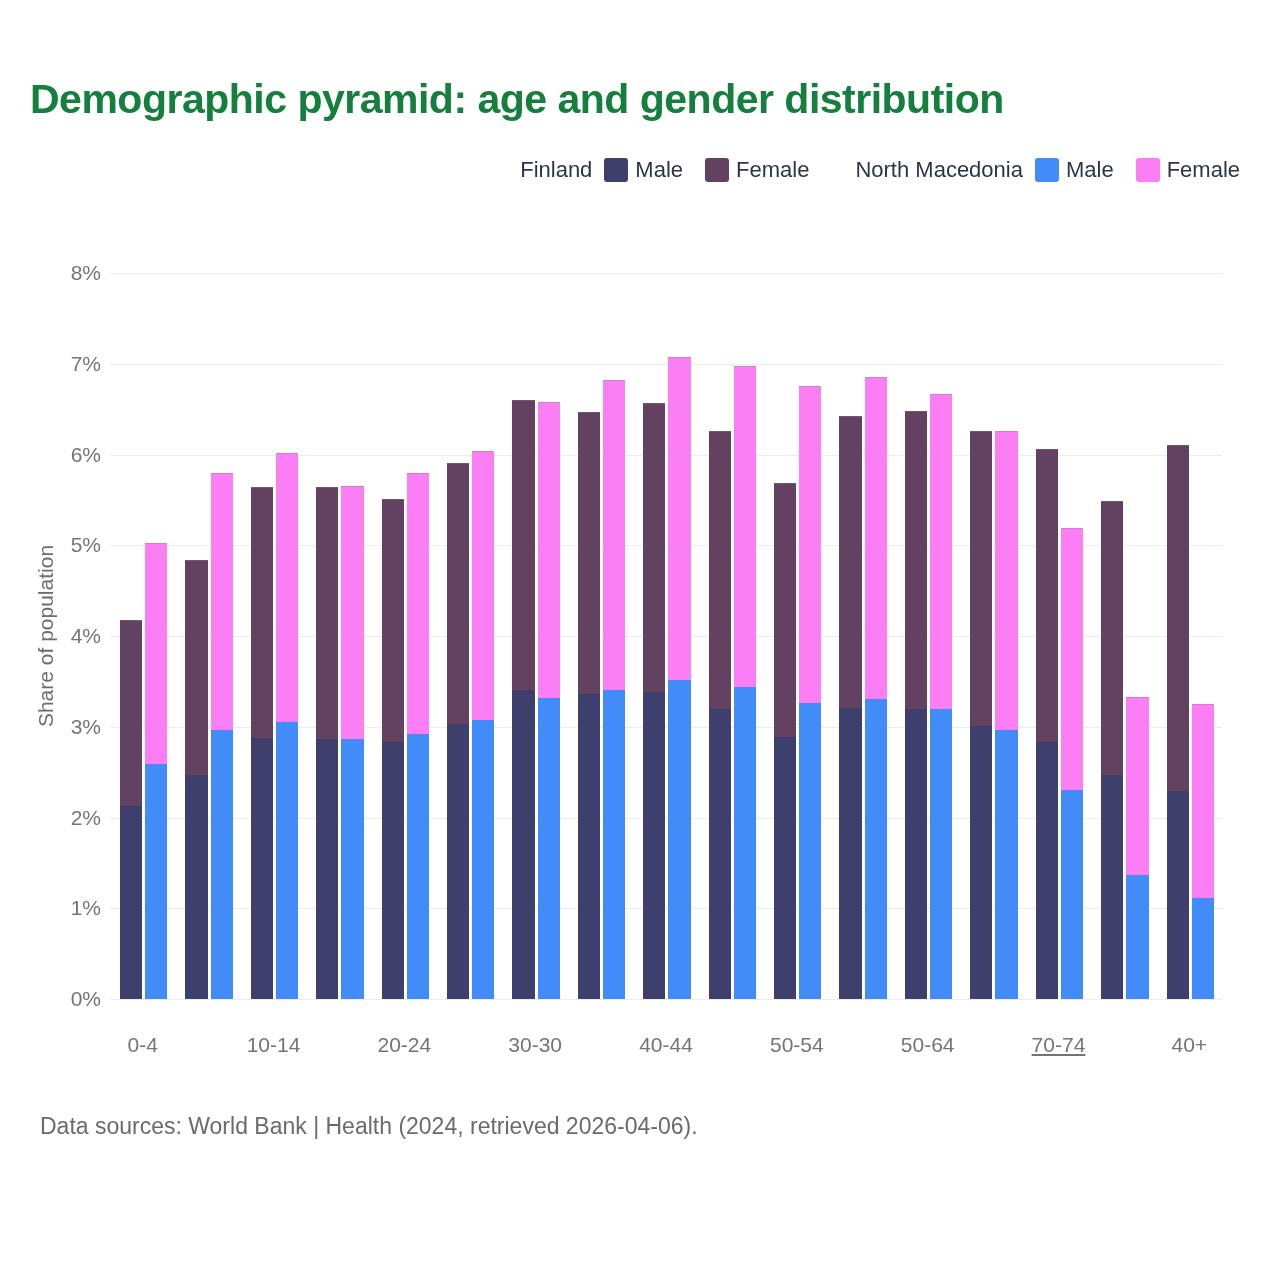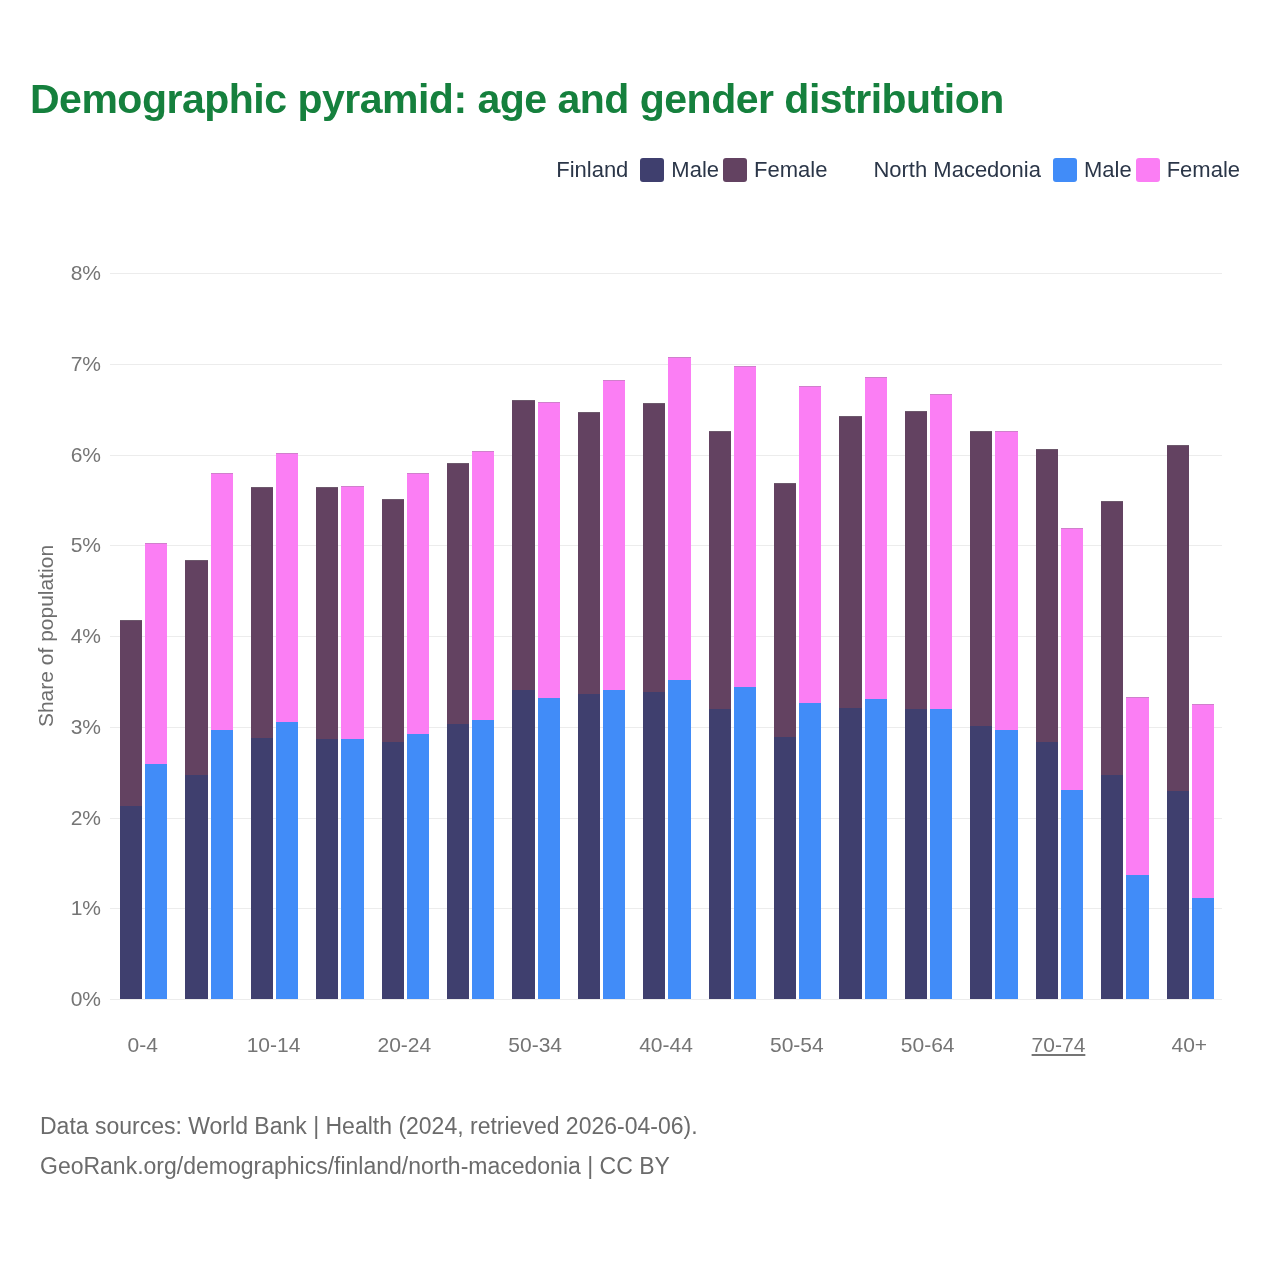--- a/index.html
+++ b/index.html
@@ -13,21 +13,21 @@
   .chart-title{
     position:absolute;left:30px;top:76px;margin:0;
     font-size:41px;font-weight:700;letter-spacing:-0.5px;color:#15803d;
   }
   .legend{
     position:absolute;top:157px;right:40px;
     display:flex;gap:46px;
   }
   .legend-group{display:flex;flex-direction:row;gap:12px;}
   .legend-country{font-size:22px;color:#2b3648;}
-  .legend-items{display:flex;gap:4px;}
+  .legend-items{display:flex;gap:22px;}
   .legend-item{display:flex;align-items:center;gap:7px;}
   .legend-swatch{width:24px;height:24px;border-radius:3px;flex:0 0 auto;}
   .legend-label{font-size:22px;color:#2b3648;}
   .plot{
     position:absolute;left:110px;top:273px;width:1112px;height:726px;
   }
   .gridline{
     position:absolute;left:0;right:0;height:1px;background:#ececec;
   }
   .ylabel{
@@ -296,27 +296,26 @@
         <div class="bar-stack">
           <div class="bar-seg top" style="height: 26.75%; background: rgb(251, 126, 244);"></div>
           <div class="bar-seg" style="height: 13.875%; background: rgb(65, 140, 248);"></div>
         </div>
       </div>
     </div>
   <div class="xlabels" id="xlabels">
       <span class="xlabel" style="left: 2.94118%;">0-4</span>
       <span class="xlabel" style="left: 14.7059%;">10-14</span>
       <span class="xlabel" style="left: 26.4706%;">20-24</span>
-      <span class="xlabel" style="left: 38.2353%;">50-34</span>
+      <span class="xlabel" style="left: 38.2353%;">30-30</span>
       <span class="xlabel" style="left: 50%;">40-44</span>
       <span class="xlabel" style="left: 61.7647%;">50-54</span>
       <span class="xlabel" style="left: 73.5294%;">50-64</span>
       <span class="xlabel" style="left: 85.2941%; text-decoration: underline;">70-74</span>
       <span class="xlabel" style="left: 97.0588%;">40+</span>
     </div>
 </div>
 
 <div class="y-axis-title">Share of population</div>
 
 <div class="footer">
   <div>Data sources: World Bank | Health (2024, retrieved 2026-04-06).</div>
-  <div>GeoRank.org/demographics/finland/north-macedonia | CC BY</div>
 </div>
 
 </body></html>

